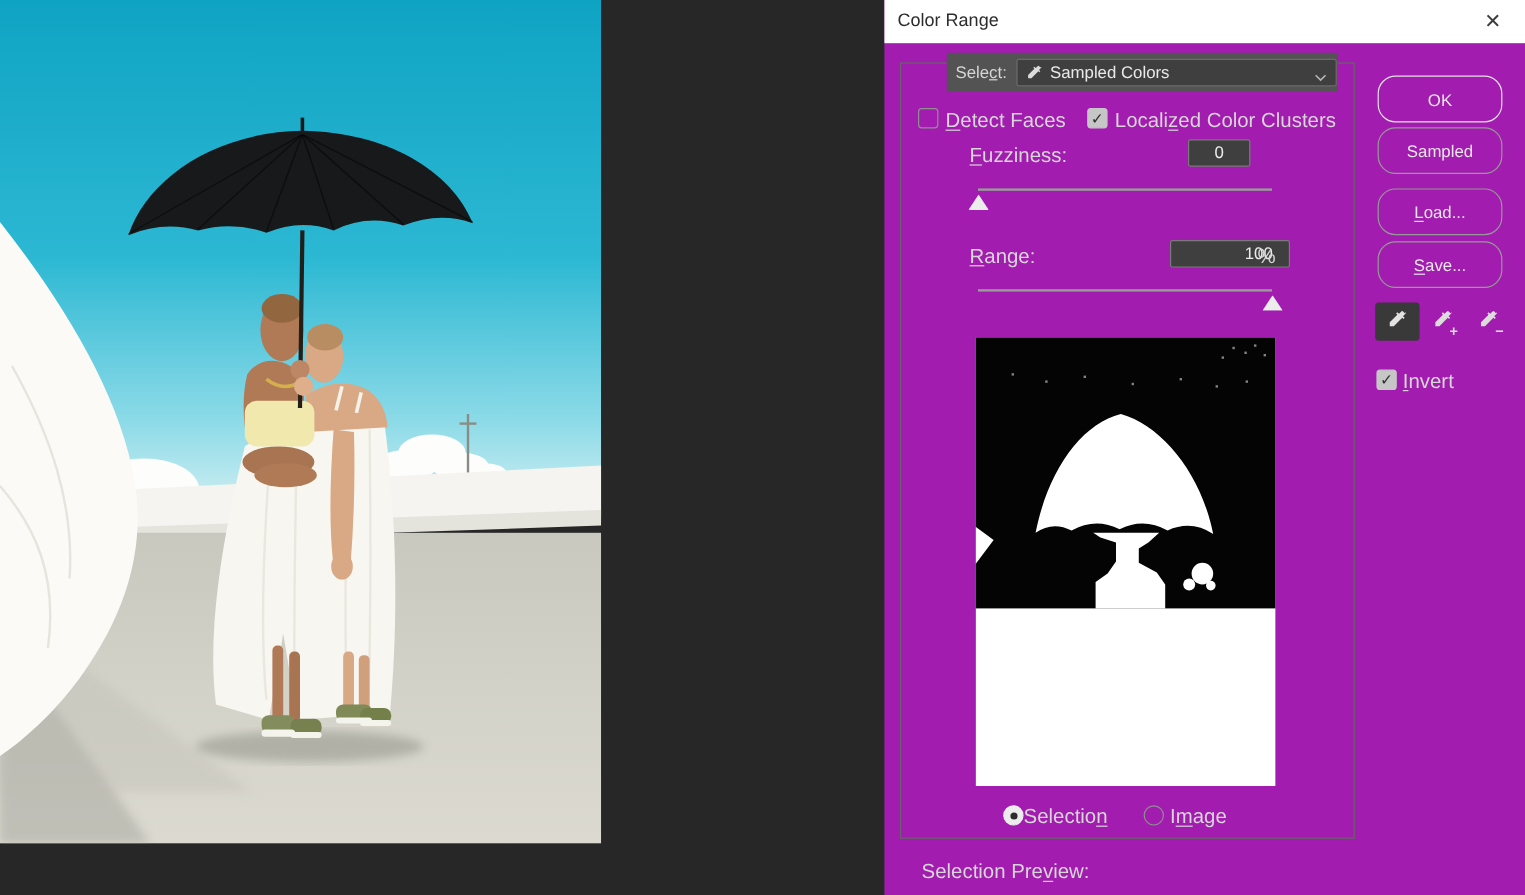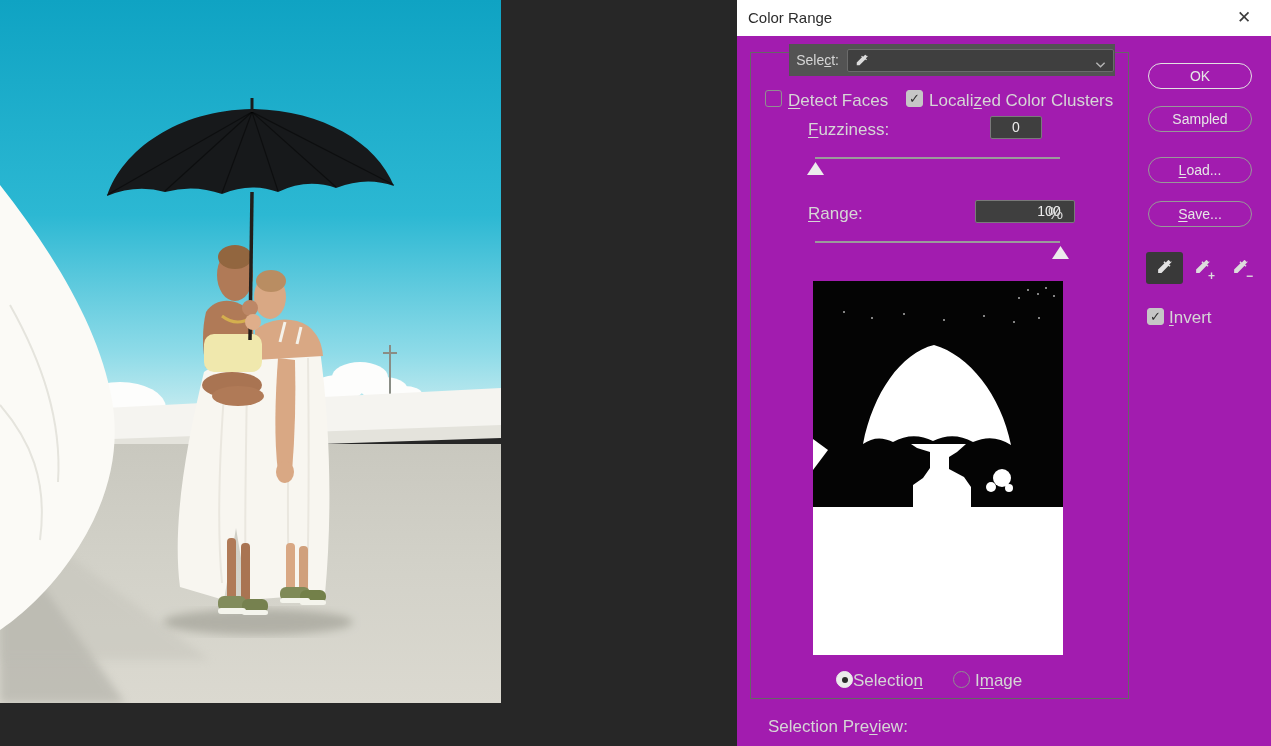--- a/index.html
+++ b/index.html
@@ -43,21 +43,21 @@
   .thumb{position:absolute;width:17px;height:13px;background:#ececec;
     clip-path:polygon(50% 0,100% 100%,0 100%);}
   
   .preview{position:absolute;left:76px;top:281px;width:250px;height:374px;}
   
   .radio{position:absolute;width:15px;height:15px;border-radius:50%;border:1px solid #8f8f8f;}
   .radio.sel{background:#ececec;border-color:#ececec;}
   .radio.sel::after{content:"";position:absolute;left:4.5px;top:4.5px;width:6px;height:6px;
     border-radius:50%;background:#2c2c2c;}
   
-  .pill{position:absolute;left:411px;width:104px;height:26px;border:1px solid #989898;
+  .pill{position:absolute;left:411px;width:104px;height:39px;border:1px solid #989898;
     border-radius:15px;background:transparent;color:#e6e6e6;font-size:14px;
     display:flex;align-items:center;justify-content:center;box-sizing:border-box;}
   .pill.default{border:1.5px solid #e2e2e2;}
   .pill u{text-decoration:underline;text-underline-offset:2px;}
   
   .dropper-btn{position:absolute;top:252px;width:37px;height:32px;border-radius:3px;
     display:flex;align-items:center;justify-content:center;}
   .dropper-btn.sel{background:#393939;}
   .mod{position:absolute;font-size:12px;color:#dcdcdc;font-weight:bold;}
   .sp-row-label{left:31px;top:717px;}
@@ -185,20 +185,21 @@
   <div class="frame"></div>
 
   <div class="select-row">
     <span class="select-label"><span>Sele</span><u>c</u><span>t:</span></span>
     <div class="dropdown dd-select">
       <span class="dd-eyedrop">
         <svg width="14" height="14" viewBox="0 0 24 24" fill="#dcdcdc">
           <path d="M20.71 5.63l-2.34-2.34a1 1 0 0 0-1.41 0l-3.12 3.12-1.93-1.91-1.41 1.41 1.42 1.42L3 16.25V21h4.75l9.92-9.92 1.42 1.42 1.41-1.41-1.92-1.92 3.12-3.12a1 1 0 0 0 .01-1.42z"></path>
         </svg>
       </span>
+      <span class="dd-text">Sampled Colors</span>
       <span class="dd-chev">
         <svg width="11" height="8" viewBox="0 0 12 8" fill="none" stroke="#b5b5b5" stroke-width="1.5">
           <polyline points="1.5,1.5 6,6 10.5,1.5"></polyline>
         </svg>
       </span>
     </div>
   </div>
 
   <div class="ckb" style="left:28px;top:90px;"></div>
   <span class="lbl" style="left:51px;top:91px;"><u>D</u><span>etect Faces</span></span>

